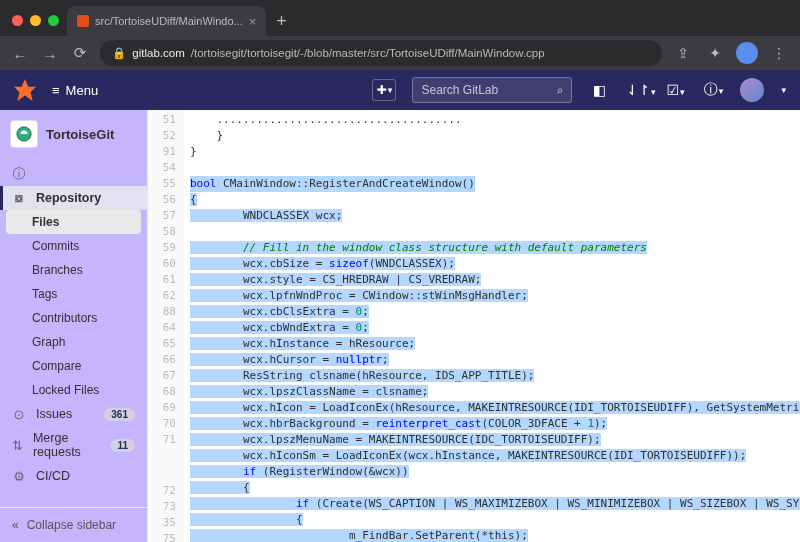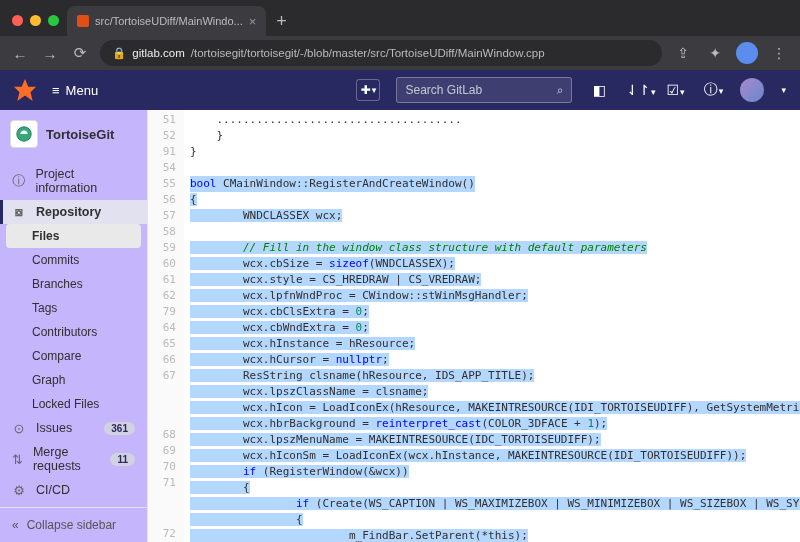--- a/index.html
+++ b/index.html
@@ -20,21 +20,21 @@
 .urlbox .host{color:#eee}
 .chricon{color:#bbb;font-size:14px;width:22px;text-align:center}
 .prof{width:22px;height:22px;border-radius:50%;background:#5b8def}
 
 .glbar{background:#292961;height:40px;display:flex;align-items:center;padding:0 14px;gap:16px;color:#fff}
 .gl-logo{width:22px;height:22px;position:relative}
 .gl-logo::before{content:"";position:absolute;inset:0;background:#fc6d26;clip-path:polygon(50% 0,65% 35%,100% 35%,75% 60%,85% 100%,50% 75%,15% 100%,25% 60%,0 35%,35% 35%)}
 .menu-btn{display:flex;align-items:center;gap:6px;font-size:13px;color:#fff}
 .flex-sp{flex:1}
 .gl-plus{width:24px;height:22px;border:1px solid rgba(255,255,255,.3);border-radius:3px;display:flex;align-items:center;justify-content:center;font-size:12px}
-.gl-search{width:176px;height:26px;background:rgba(255,255,255,.1);border:1px solid rgba(255,255,255,.3);border-radius:3px;display:flex;align-items:center;padding:0 8px;font-size:12px;color:rgba(255,255,255,.7);gap:6px}
+.gl-search{width:160px;height:26px;background:rgba(255,255,255,.1);border:1px solid rgba(255,255,255,.3);border-radius:3px;display:flex;align-items:center;padding:0 8px;font-size:12px;color:rgba(255,255,255,.7);gap:6px}
 .gl-ic{font-size:14px;color:#fff;width:22px;text-align:center;position:relative}
 .av{width:24px;height:24px;border-radius:50%;background:linear-gradient(135deg,#a8c,#68c)}
 .dd{font-size:9px;margin-left:1px}
 
 .layout{display:flex;height:432px}
 .sidebar{width:148px;background:#c4b5fd;border-right:1px solid #e5e5e5;display:flex;flex-direction:column;font-size:12.5px}
 .proj{display:flex;align-items:center;gap:8px;padding:10px 10px}
 .proj-av{width:28px;height:28px;border-radius:4px;background:#fff;border:1px solid #ddd;display:flex;align-items:center;justify-content:center}
 .proj-av svg{width:18px;height:18px}
 .proj-n{font-weight:600;font-size:13px}
@@ -114,21 +114,20 @@
         <svg viewBox="0 0 20 20">
             <circle cx="10" cy="10" r="8" fill="#3a7" stroke="#275" stroke-width="1"></circle>
             <path d="M6 10 a4 4 0 0 1 8 0" fill="#fff"></path>
           </svg>
       </span>
       <span class="proj-n">TortoiseGit</span>
     </div>
     <ul class="navli" id="nav">
         <li>
           <span class="ic">ⓘ</span>
-          <span>Project information</span>
         </li>
         <li class="act">
           <span class="ic">⧇</span>
           <span>Repository</span>
         </li>
         <li class="sub cur">
           <span>Files</span>
         </li>
         <li class="sub">
           <span>Commits</span>
@@ -136,24 +135,24 @@
         <li class="sub">
           <span>Branches</span>
         </li>
         <li class="sub">
           <span>Tags</span>
         </li>
         <li class="sub">
           <span>Contributors</span>
         </li>
         <li class="sub">
+          <span>Graph</span>
+        </li>
+        <li class="sub">
           <span>Compare</span>
-        </li>
-        <li class="sub">
-          <span>Graph</span>
         </li>
         <li class="sub">
           <span>Locked Files</span>
         </li>
         <li>
           <span class="ic">⊙</span>
           <span>Issues</span>
           <span class="badge">361</span>
         </li>
         <li>
@@ -180,26 +179,26 @@
         <div style="height: 16px;">91</div>
         <div style="height: 16px;">54</div>
         <div style="height: 16px;">55</div>
         <div style="height: 16px;">56</div>
         <div style="height: 16px;">57</div>
         <div style="height: 16px;">58</div>
         <div style="height: 16px;">59</div>
         <div style="height: 16px;">60</div>
         <div style="height: 16px;">61</div>
         <div style="height: 16px;">62</div>
-        <div style="height: 16px;">79</div>
+        <div style="height: 16px;">88</div>
         <div style="height: 16px;">64</div>
         <div style="height: 16px;">65</div>
         <div style="height: 16px;">66</div>
         <div style="height: 16px;">67</div>
-        <div style="height: 16px; margin-top: 43px;">68</div>
+        <div style="height: 16px;">68</div>
         <div style="height: 16px;">69</div>
         <div style="height: 16px;">70</div>
         <div style="height: 16px;">71</div>
         <div style="height: 16px; margin-top: 35px;">72</div>
         <div style="height: 16px;">73</div>
         <div style="height: 16px;">35</div>
         <div style="height: 16px; text-align: right;">75</div>
         <div style="height: 16px;">76</div>
         <div style="height: 16px;">77</div>
       </div>

